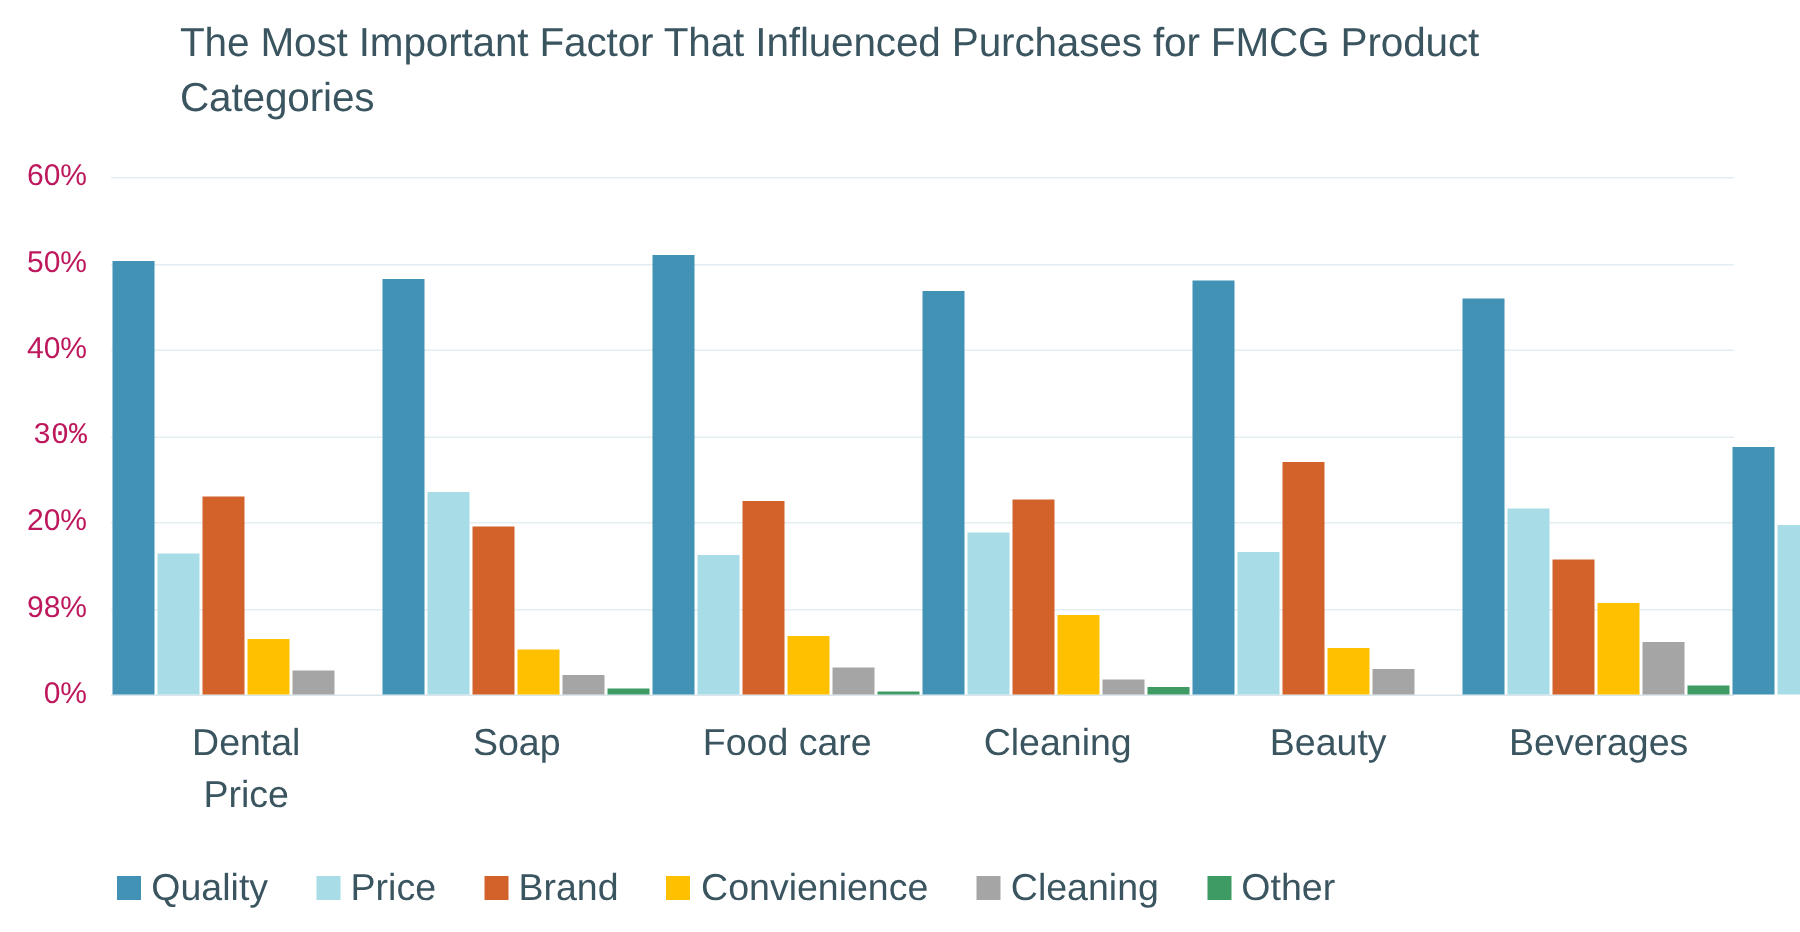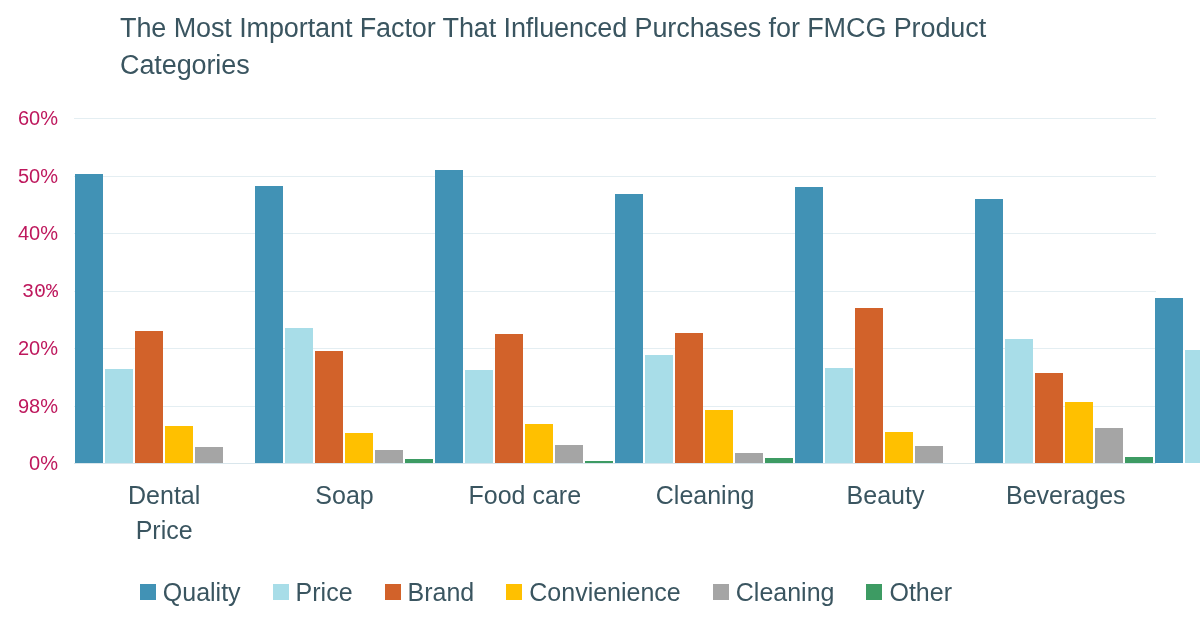--- a/index.html
+++ b/index.html
@@ -133,21 +133,21 @@
   }
 
   
   .legend {
     position: absolute;
     left: 0;
     top: 578px;
     width: 968px;
     display: flex;
     flex-direction: row;
-    justify-content: flex-end;
+    justify-content: center;
     align-items: center;
   }
   .legend-item {
     display: flex;
     flex-direction: row;
     align-items: center;
     margin: 0 16px;
   }
   .legend-swatch {
     width: 16px;

